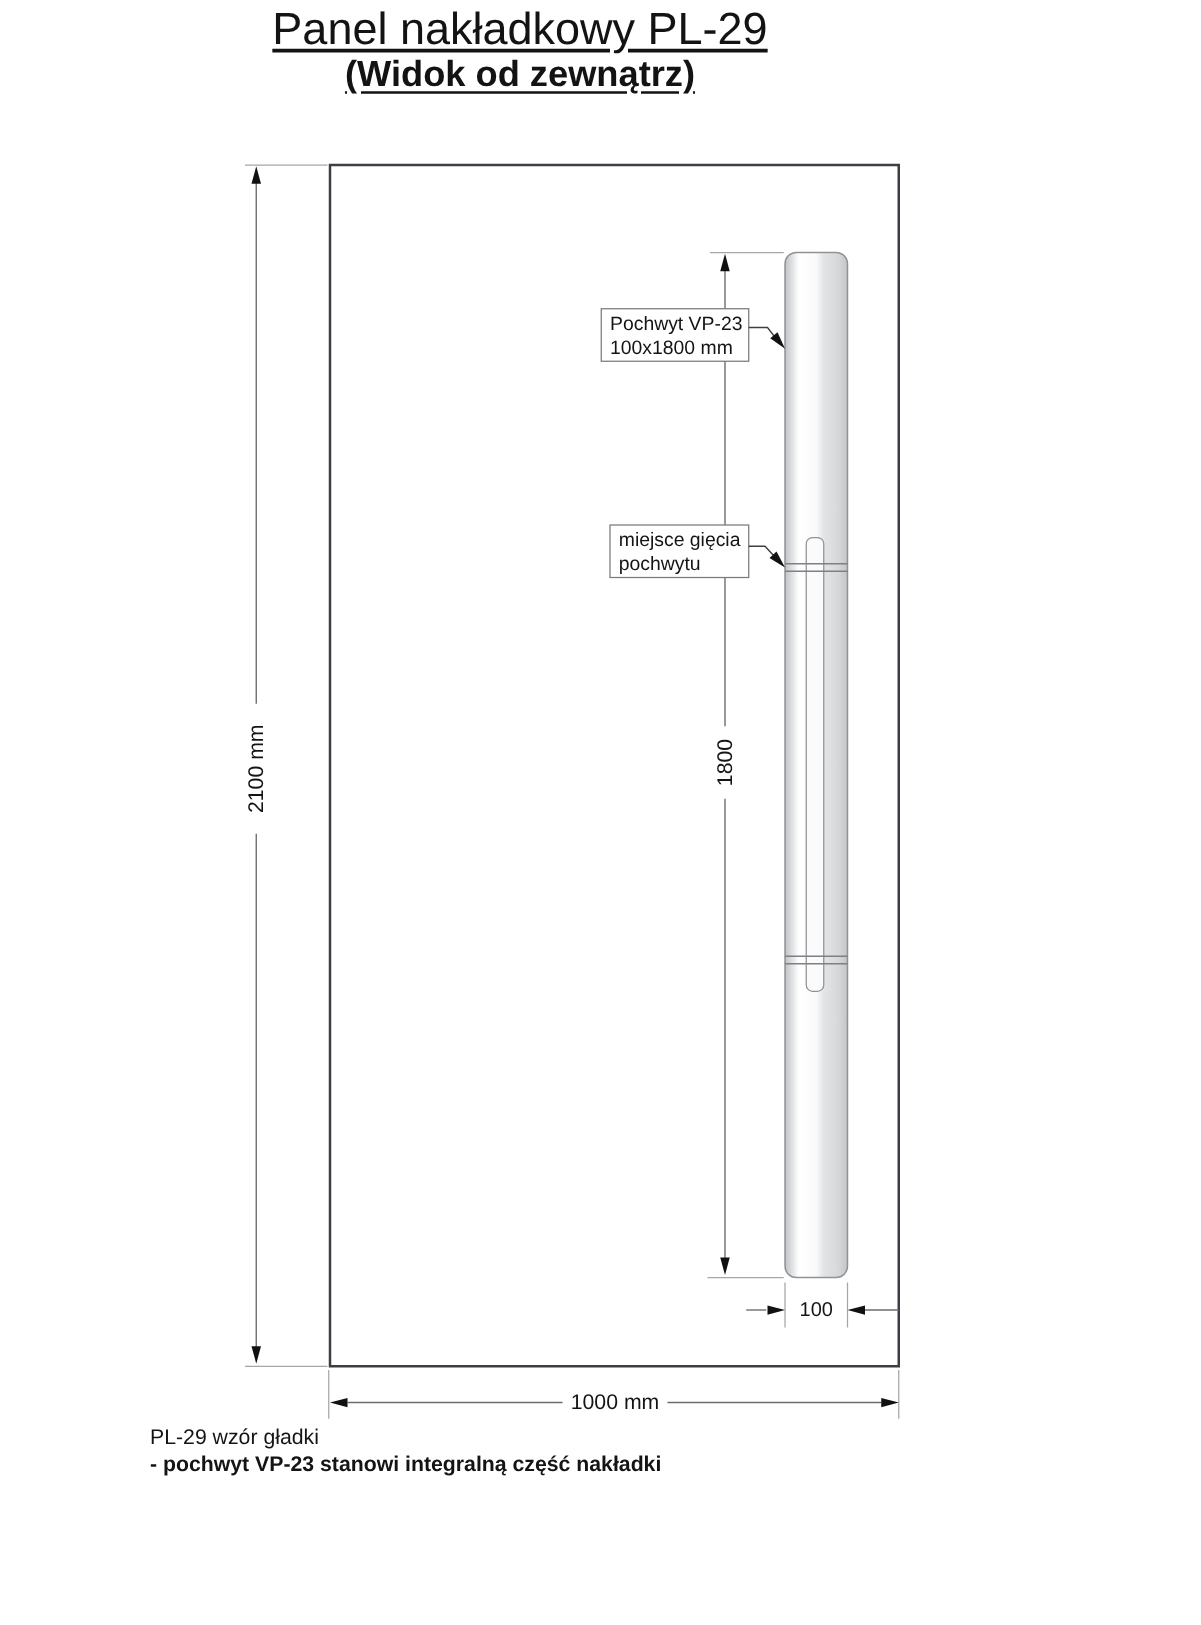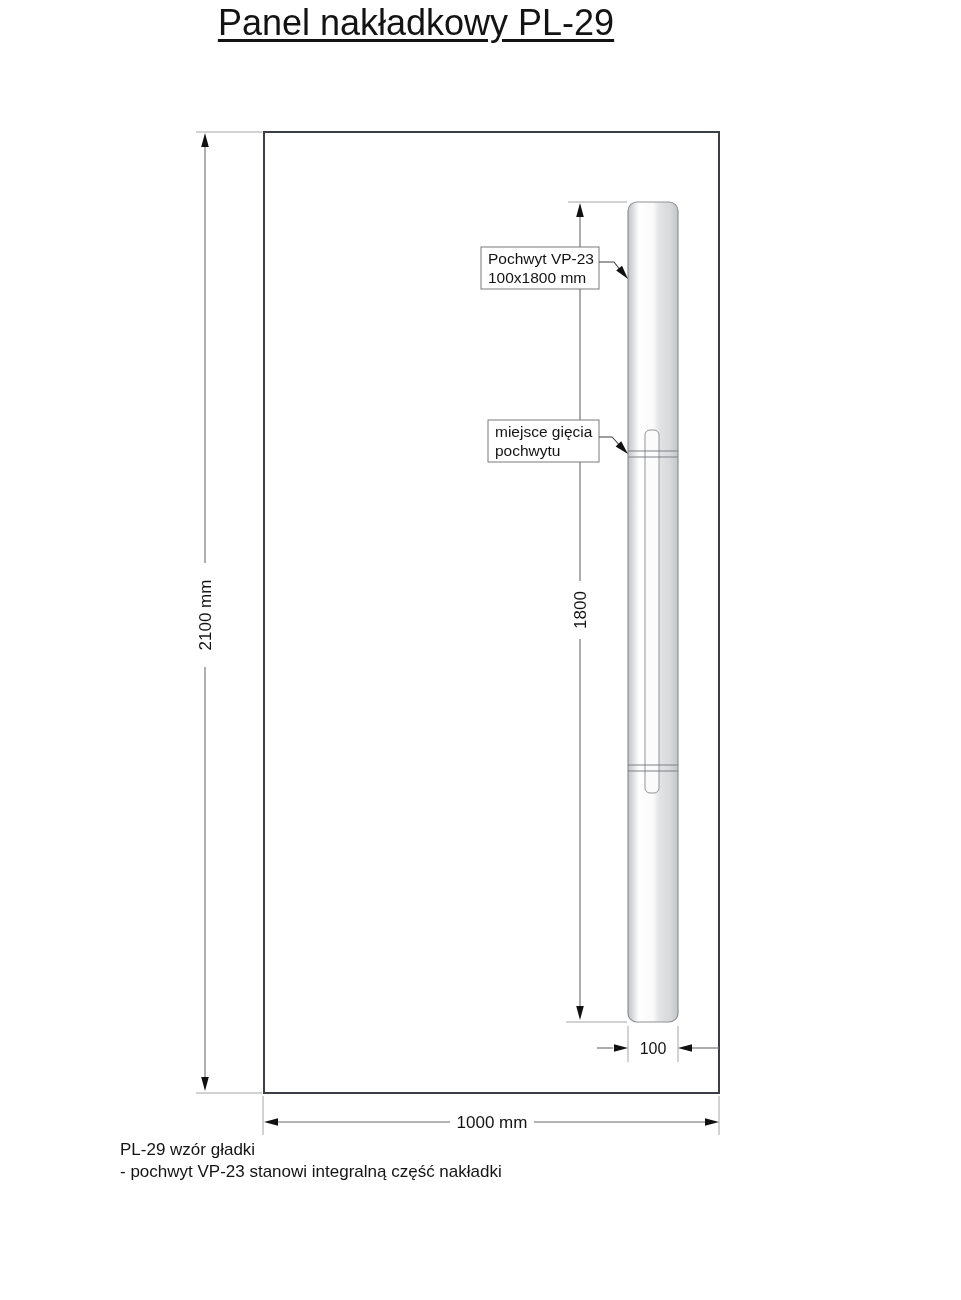--- a/index.html
+++ b/index.html
@@ -43,21 +43,21 @@
   .notes-block {
     position: absolute;
     left: 120px;
     top: 1139px;
     font-size: 17px;
     line-height: 22px;
     color: #141414;
     white-space: nowrap;
   }
   .notes-heading { font-weight: 400; }
-  .notes-detail { font-weight: 400; text-align: right; }
+  .notes-detail { font-weight: 700; text-align: right; }
 
   
   .panel-rect      { fill: #ffffff; stroke: #3b3e44; stroke-width: 2; }
   .handle-rect     { stroke: #8f9296; stroke-width: 1.2; }
   .slot-rect       { fill: #fbfbfc; stroke: #909396; stroke-width: 1; }
   .bend-line       { stroke: #7d8085; stroke-width: 1.2; }
   .ext-line        { stroke: #a6a6a6; stroke-width: 1; }
   .dim-line        { stroke: #6b6b6b; stroke-width: 1.1; fill: none; }
   .leader-line     { stroke: #3f3f3f; stroke-width: 1.1; fill: none; }
   .arrow-head      { fill: #111111; stroke: none; }
@@ -66,20 +66,21 @@
   .dim-text        { font-family: "Liberation Sans", sans-serif; font-size: 17px; fill: #141414; }
   .dim-text-small  { font-family: "Liberation Sans", sans-serif; font-size: 16px; fill: #141414; }
 </style>
 </head>
 <body>
 
 <div class="page">
 
   <div class="title-block">
     <div class="title-line1">Panel nakładkowy PL-29</div>
+    <div class="title-line2">(Widok od zewnątrz)</div>
   </div>
 
   <svg class="drawing-svg" width="961" height="1300" viewBox="0 0 961 1300">
     <defs>
       <linearGradient id="handleGrad" x1="0" y1="0" x2="1" y2="0">
         <stop offset="0" stop-color="#bfc1c3"></stop>
         <stop offset="0.22" stop-color="#ffffff"></stop>
         <stop offset="0.50" stop-color="#fafafa"></stop>
         <stop offset="0.62" stop-color="#e3e4e6"></stop>
         <stop offset="0.85" stop-color="#d7d8da"></stop>

